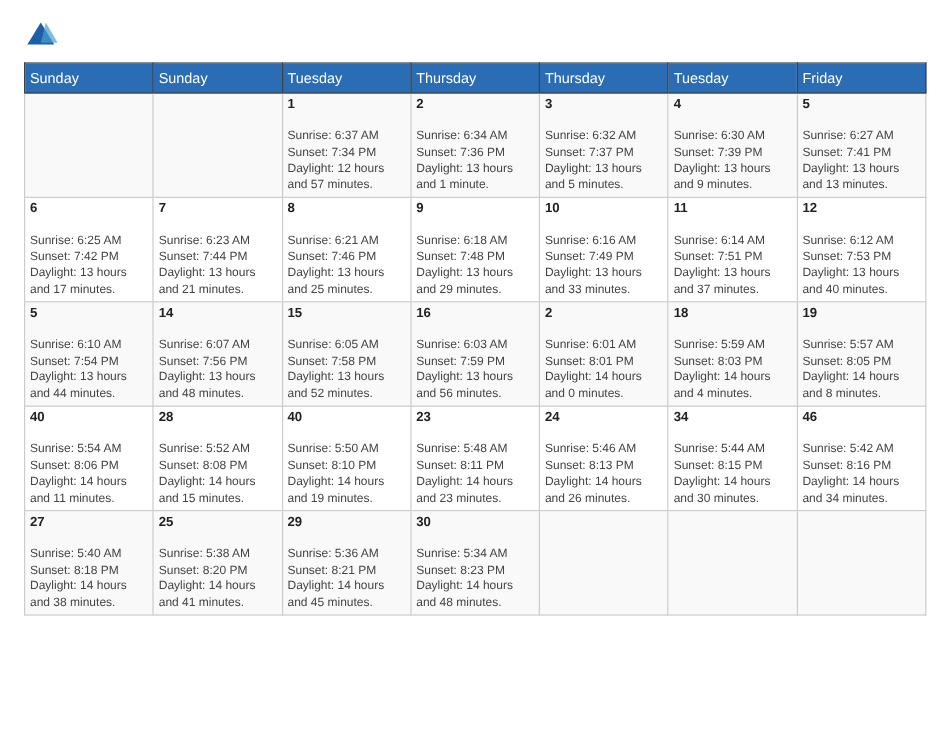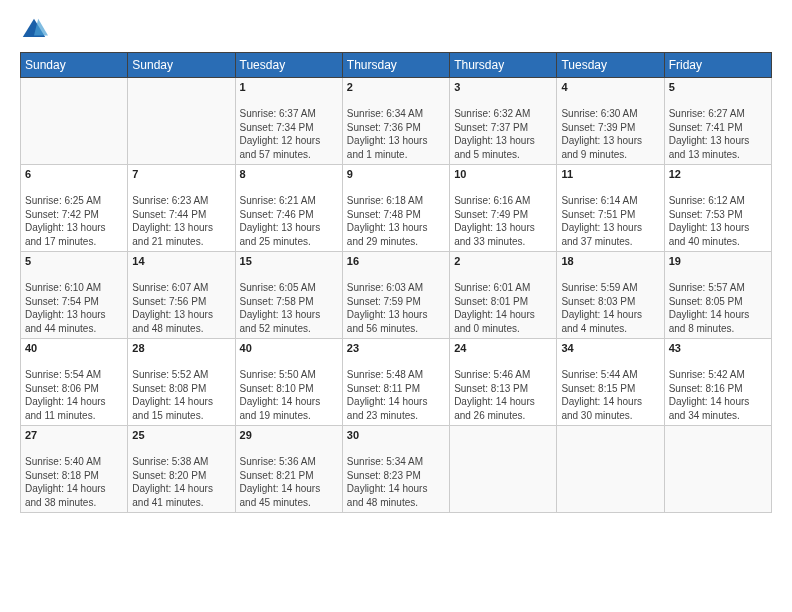--- a/index.html
+++ b/index.html
@@ -241,21 +241,21 @@
           </td>
           <td>
             <span class="day-number">24</span>
             <div class="day-info">Sunrise: 5:46 AM<br>Sunset: 8:13 PM<br>Daylight: 14 hours and 26 minutes.</div>
           </td>
           <td>
             <span class="day-number">34</span>
             <div class="day-info">Sunrise: 5:44 AM<br>Sunset: 8:15 PM<br>Daylight: 14 hours and 30 minutes.</div>
           </td>
           <td>
-            <span class="day-number">43</span>
+            <span class="day-number">46</span>
             <div class="day-info">Sunrise: 5:42 AM<br>Sunset: 8:16 PM<br>Daylight: 14 hours and 34 minutes.</div>
           </td>
         </tr>
         <tr>
           <td>
             <span class="day-number">27</span>
             <div class="day-info">Sunrise: 5:40 AM<br>Sunset: 8:18 PM<br>Daylight: 14 hours and 38 minutes.</div>
           </td>
           <td>
             <span class="day-number">25</span>

